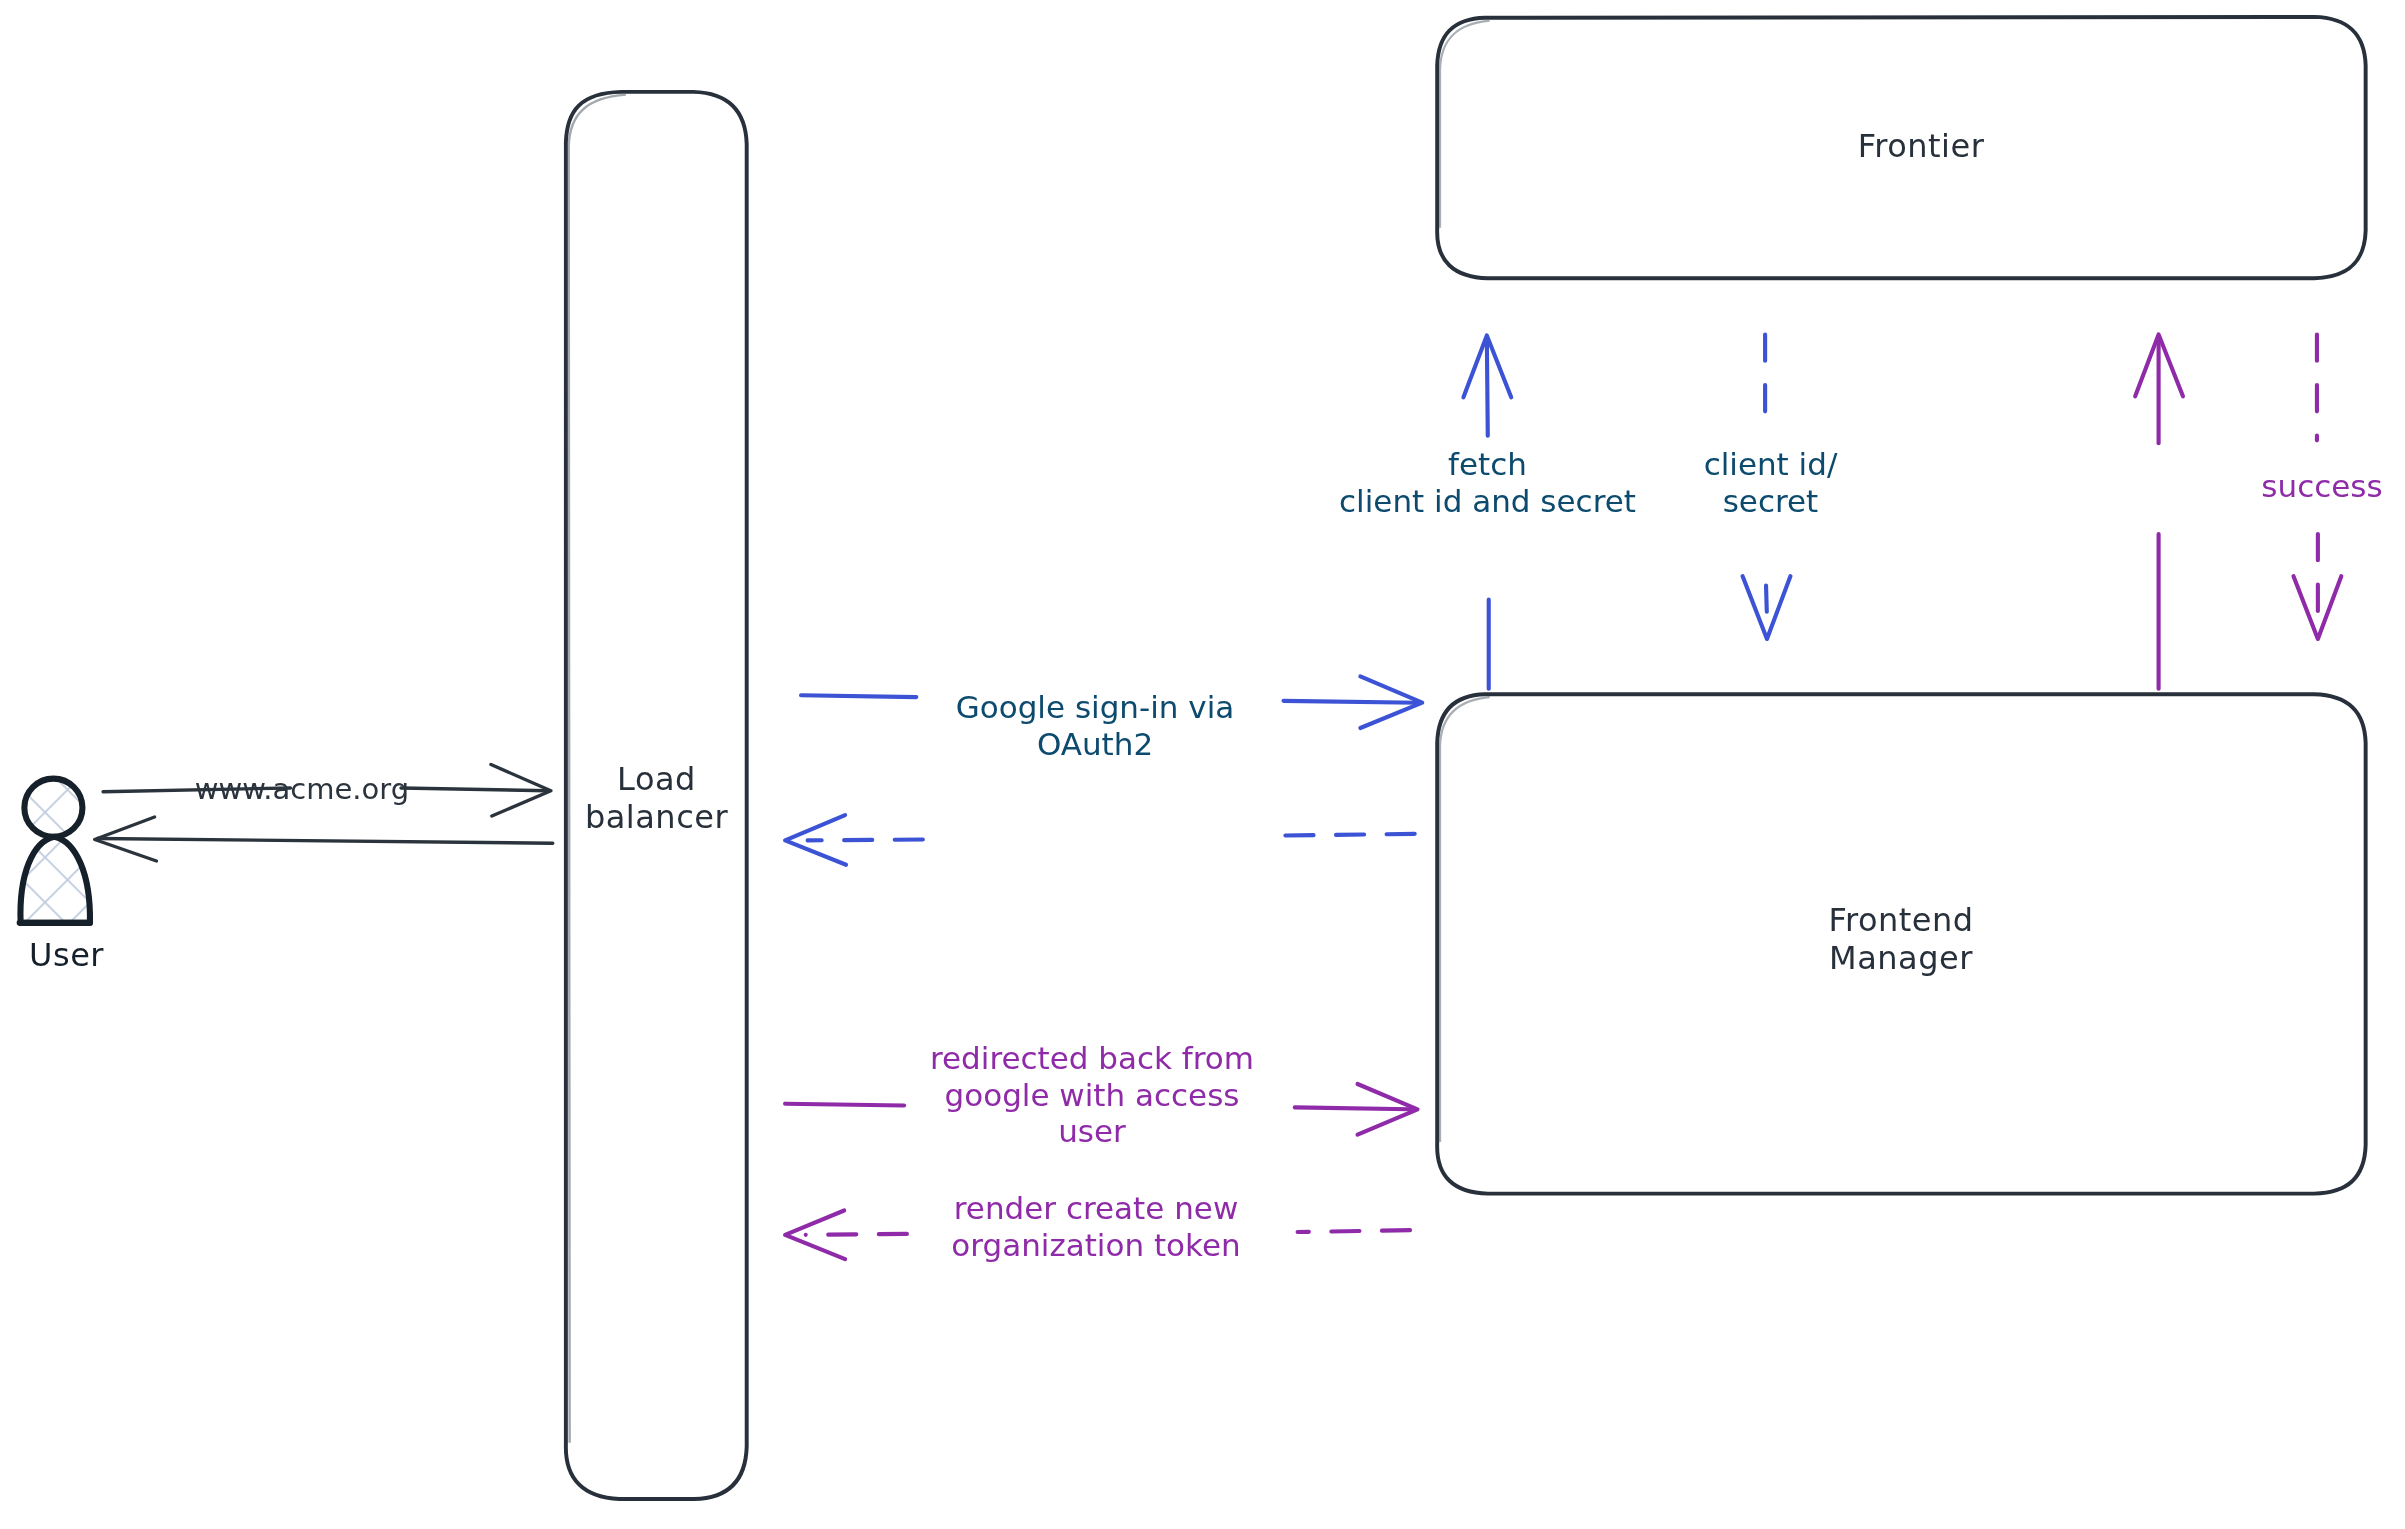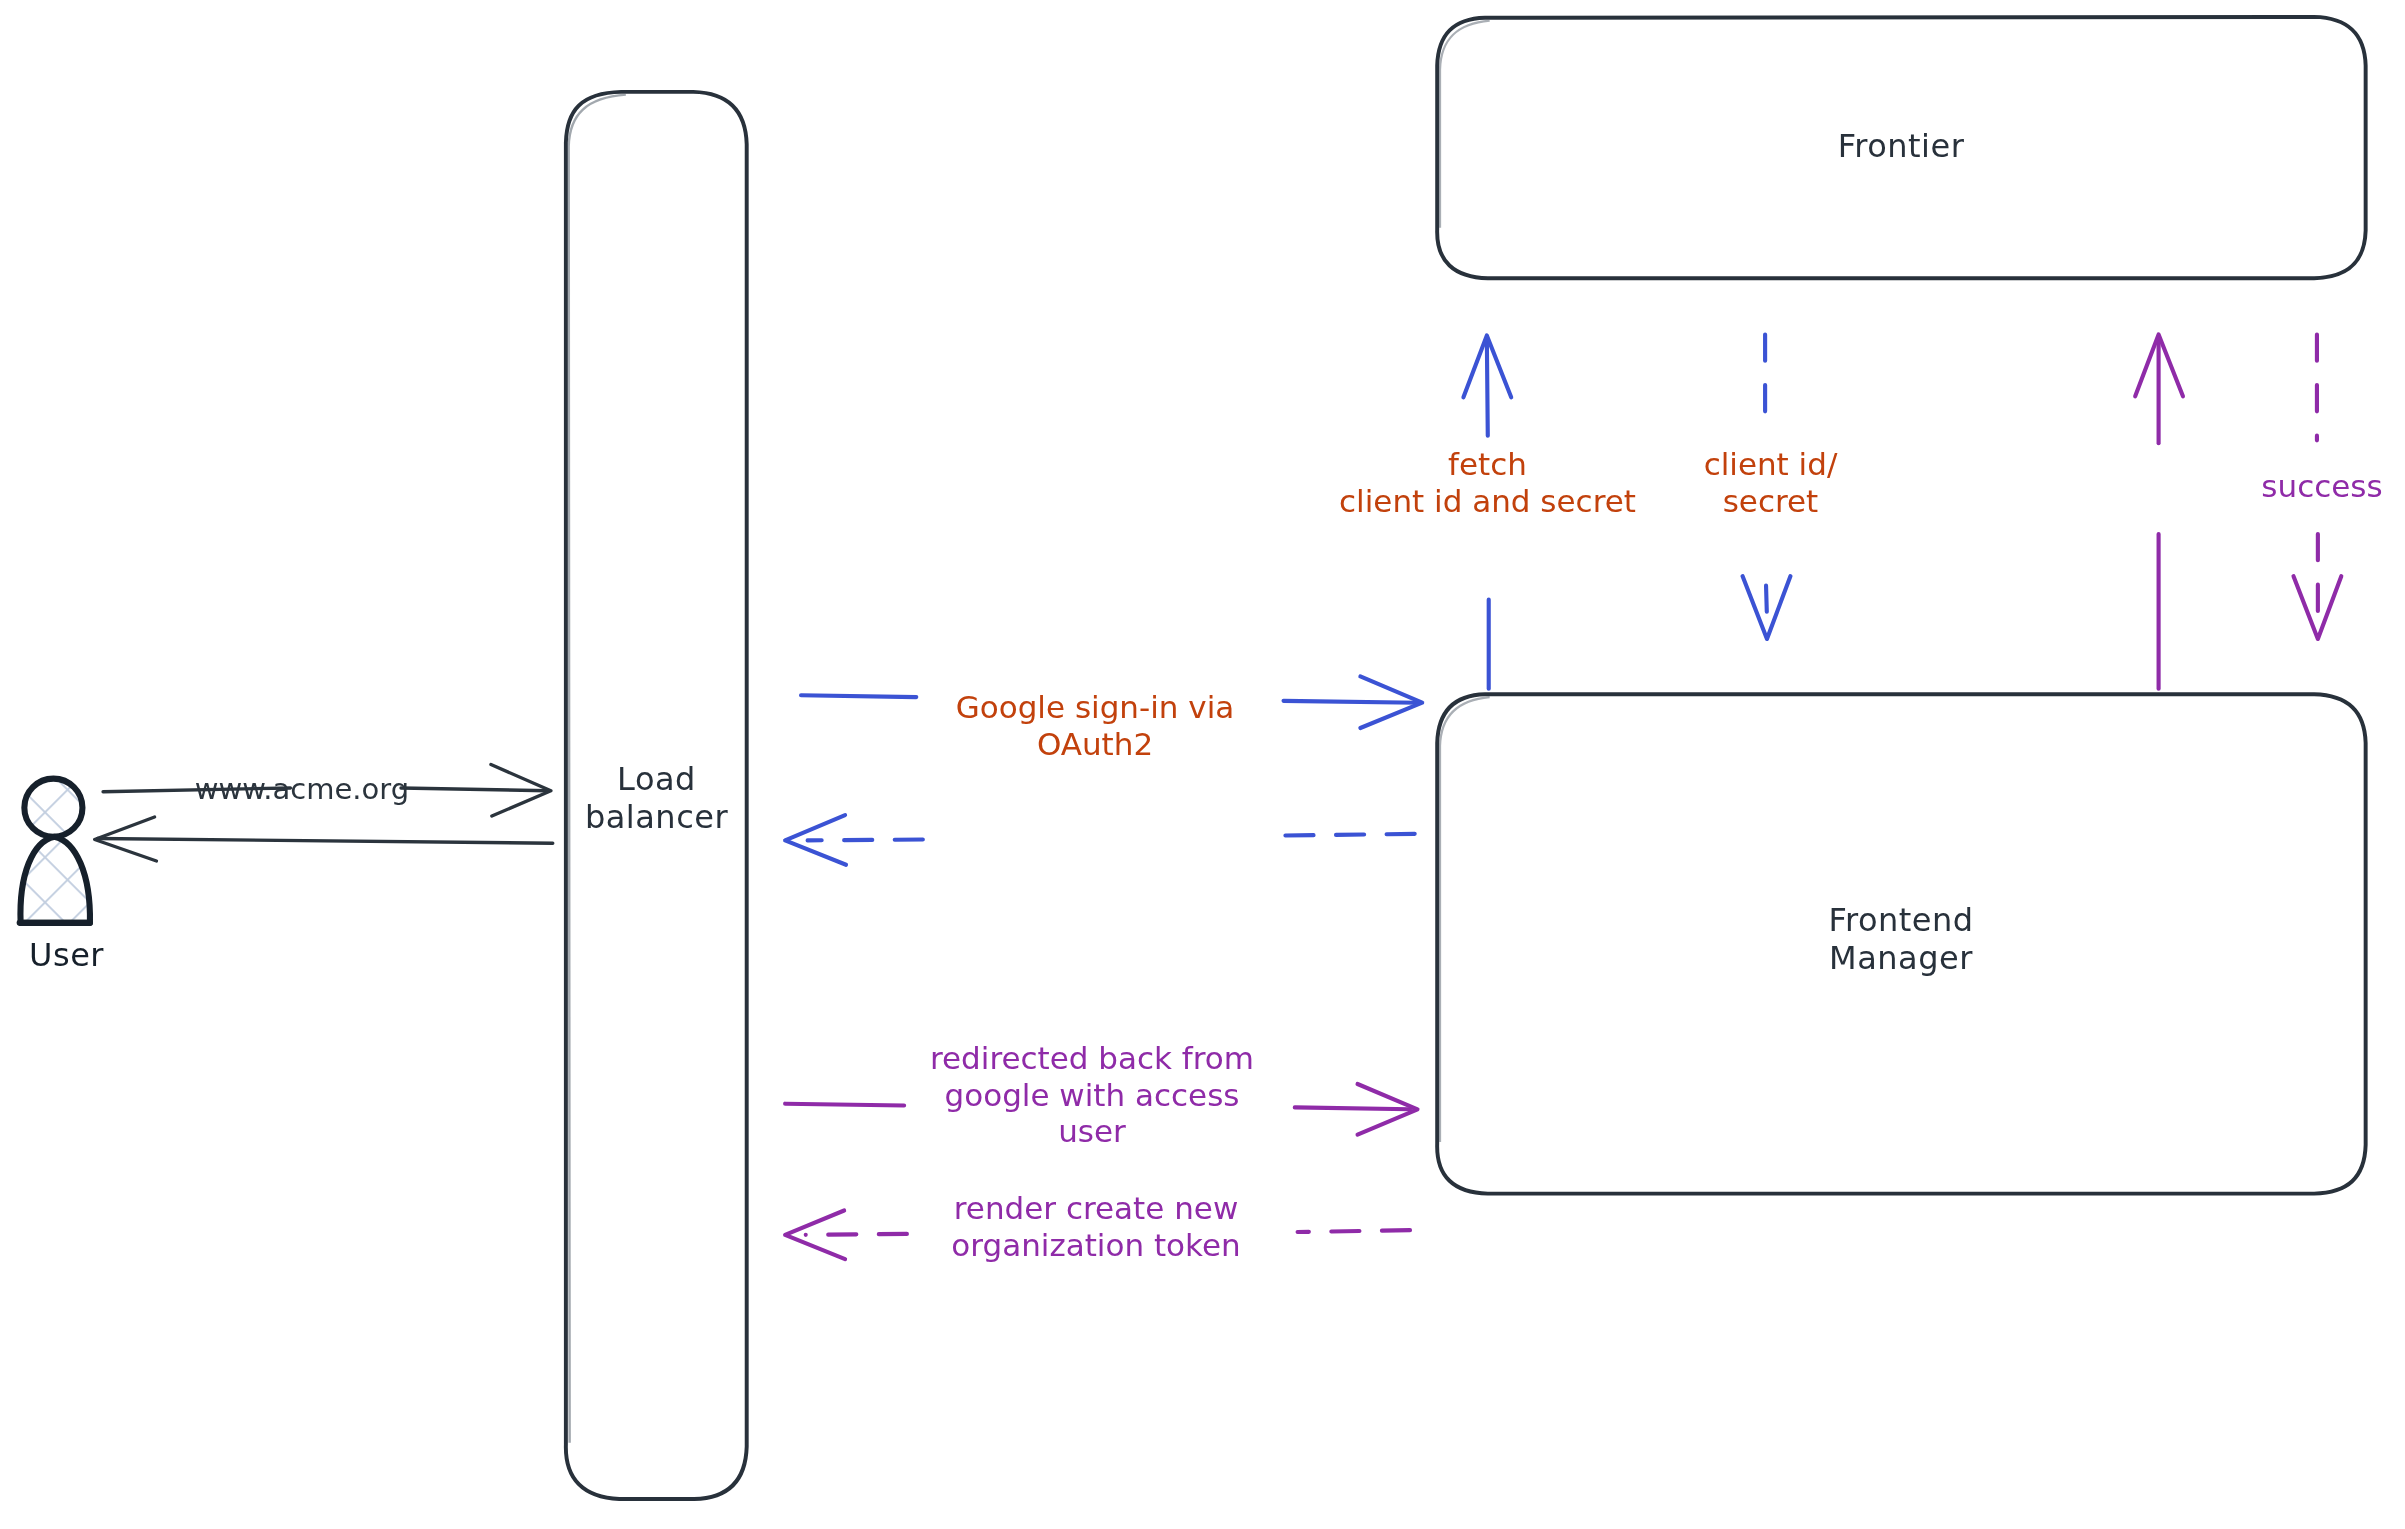--- a/index.html
+++ b/index.html
@@ -39,21 +39,21 @@
   .actor-label {
     color: #16202b;
     font-size: 32px;
     letter-spacing: 0.5px;
   }
   .edge-label-dark {
     color: #2b343d;
     font-size: 29px;
   }
   .edge-label-blue {
-    color: #c2410c;
+    color: #0c4a6e;
     font-size: 31px;
   }
   .edge-label-purple {
     color: #8f2ba8;
     font-size: 31px;
   }
 </style>
 </head>
 <body>
 
@@ -152,21 +152,21 @@
     <g>
       <path d="M 2473 357 L 2473 470" fill="none" stroke="#8f2ba8" stroke-width="4.4" stroke-linecap="round" stroke-dasharray="28 26"></path>
       <path d="M 2474 570 L 2474 655" fill="none" stroke="#8f2ba8" stroke-width="4.4" stroke-linecap="round" stroke-dasharray="28 26"></path>
       <path d="M 2448 615 L 2474 682 L 2499 615" fill="none" stroke="#8f2ba8" stroke-width="4.4" stroke-linecap="round" stroke-linejoin="round"></path>
     </g>
   </svg>
 
   <div class="lbl node-label" style="left:566px; top:761px; width:181px;">Load
 balancer</div>
 
-  <div class="lbl node-label" style="left:1437px; top:128px; width:928px;">Frontier</div>
+  <div class="lbl node-label" style="left:1437px; top:128px; width:928px;padding-left:20px;">Frontier</div>
 
   <div class="lbl node-label" style="left:1437px; top:902px; width:928px;">Frontend
 Manager</div>
 
   <div class="lbl actor-label" style="left:0px; top:937px; width:109px;padding-left:12px;">User</div>
 
   <div class="lbl edge-label-dark" style="left:157px; top:772px; width:290px;">www.acme.org</div>
 
   <div class="lbl edge-label-blue" style="left:898px; top:650px; width:394px;margin-top:39px;">Google sign-in via
 OAuth2</div>

